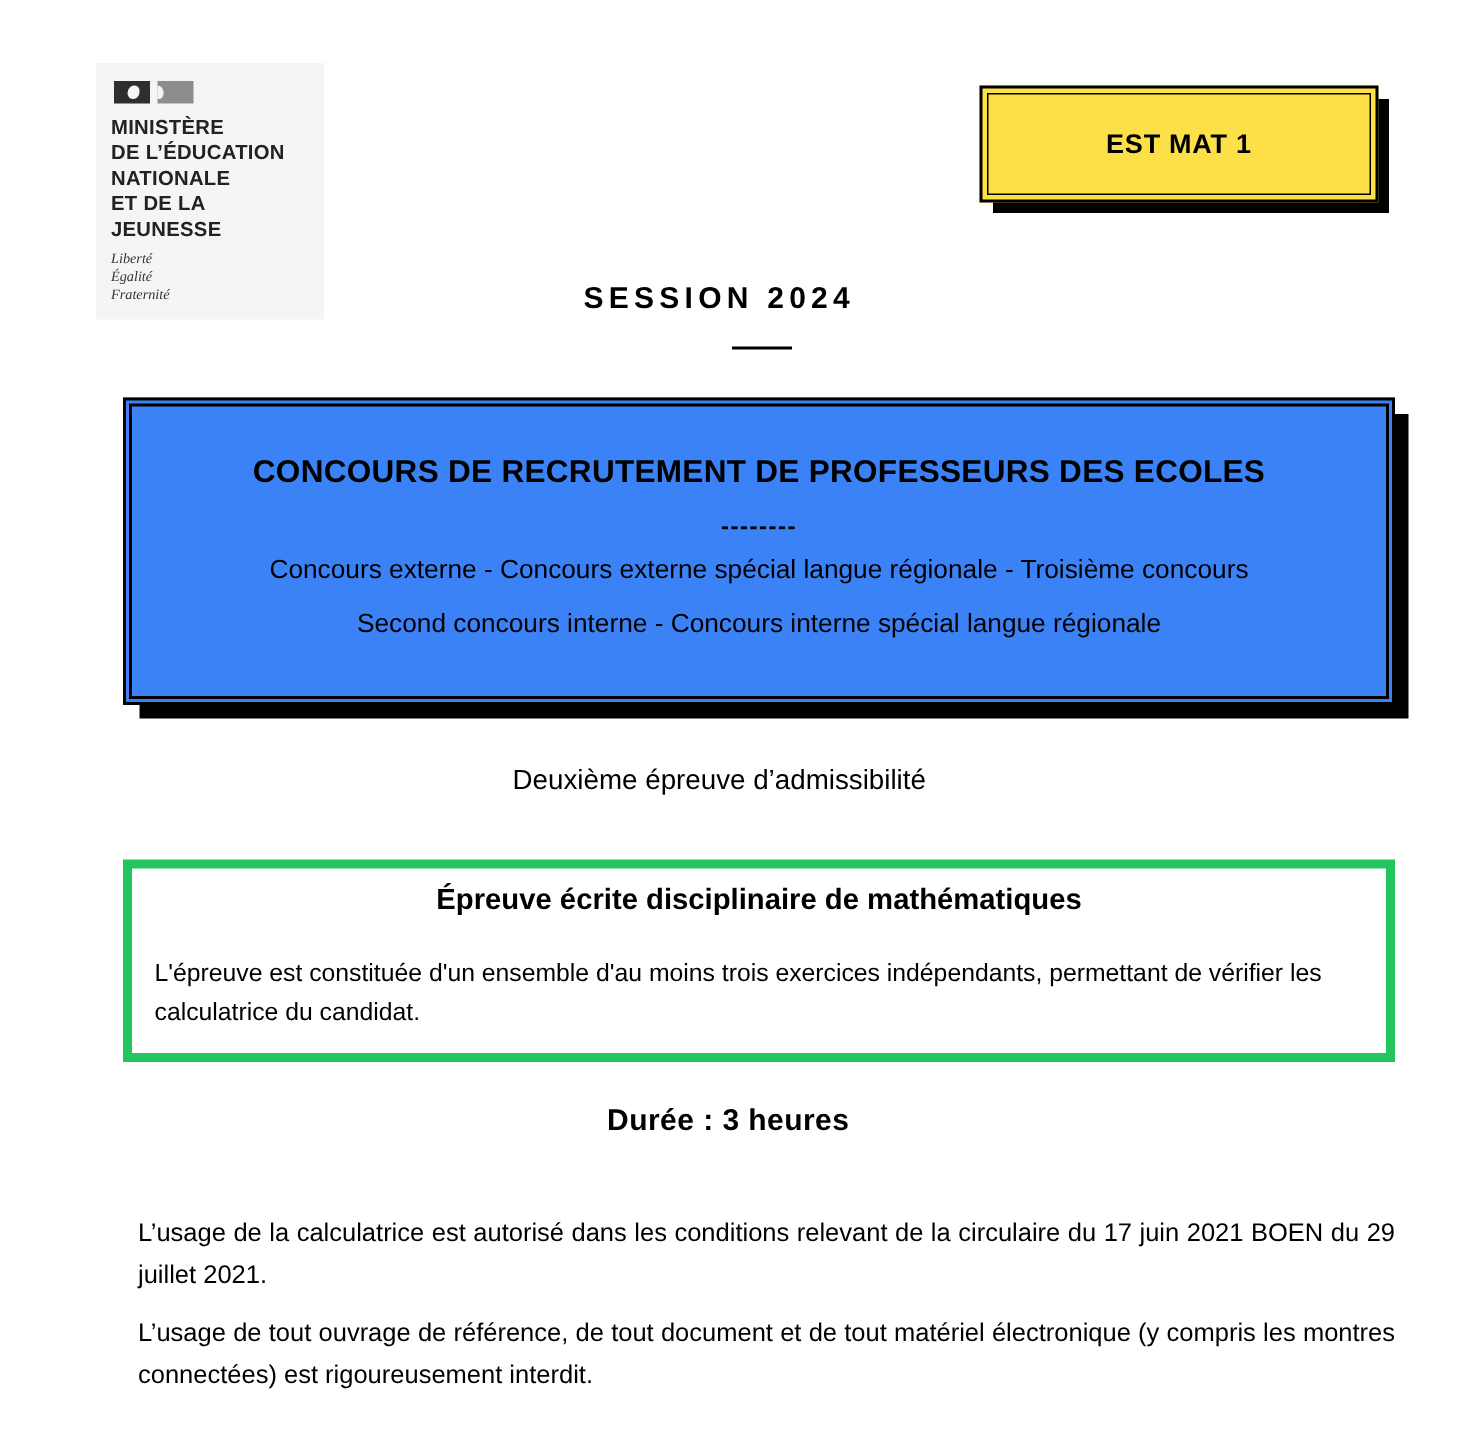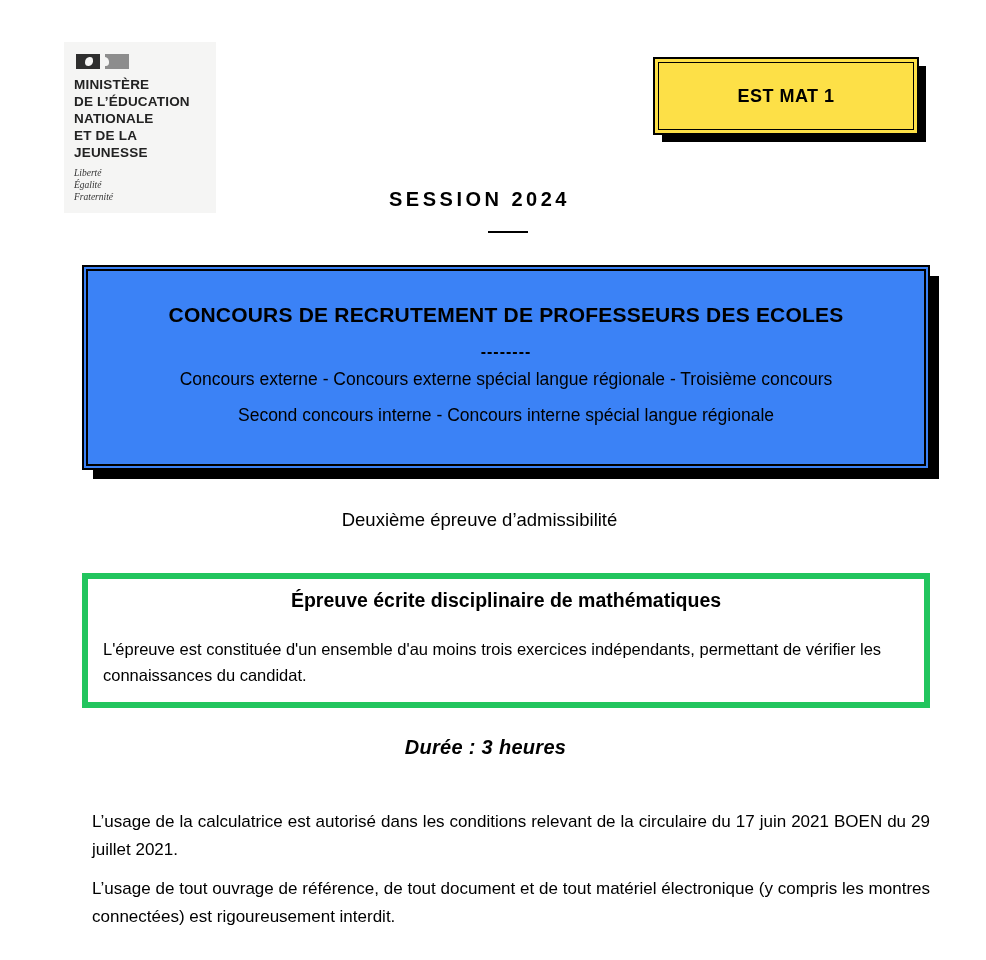--- a/index.html
+++ b/index.html
@@ -166,21 +166,20 @@
 
   
   .duration {
     position: absolute;
     left: 12px; right: 0;
     top: 736px;
     text-align: center;
     font-weight: bold;
     font-size: 20px;
     letter-spacing: 0.3px;
-    font-style: italic;
   }
 
   
   .notice {
     position: absolute;
     left: 92px;
     width: 838px;
     font-size: 17px;
     line-height: 28px;
     text-align: justify;
@@ -224,21 +223,21 @@
       <div class="main-box-separator">--------</div>
       <div class="main-box-line1">Concours externe - Concours externe spécial langue régionale - Troisième concours</div>
       <div class="main-box-line2">Second concours interne - Concours interne spécial langue régionale</div>
     </div>
   </div>
 
   <div class="subtitle">Deuxième épreuve d’admissibilité</div>
 
   <div class="exam-box">
     <div class="exam-box-title">Épreuve écrite disciplinaire de mathématiques</div>
-    <div class="exam-box-desc">L'épreuve est constituée d'un ensemble d'au moins trois exercices indépendants, permettant de vérifier les connaissances du candidat.</div>
+    <div class="exam-box-desc">L'épreuve est constituée d'un ensemble d'au moins trois exercices indépendants, permettant de vérifier les calculatrice du candidat.</div>
   </div>
 
   <div class="duration">Durée : 3 heures</div>
 
   <div class="notice notice-1">L’usage de la calculatrice est autorisé dans les conditions relevant de la circulaire du 17 juin 2021 BOEN du 29 juillet 2021.</div>
   <div class="notice notice-2">L’usage de tout ouvrage de référence, de tout document et de tout matériel électronique (y compris les montres connectées) est rigoureusement interdit.</div>
 
 </div>
 
 </body></html>

